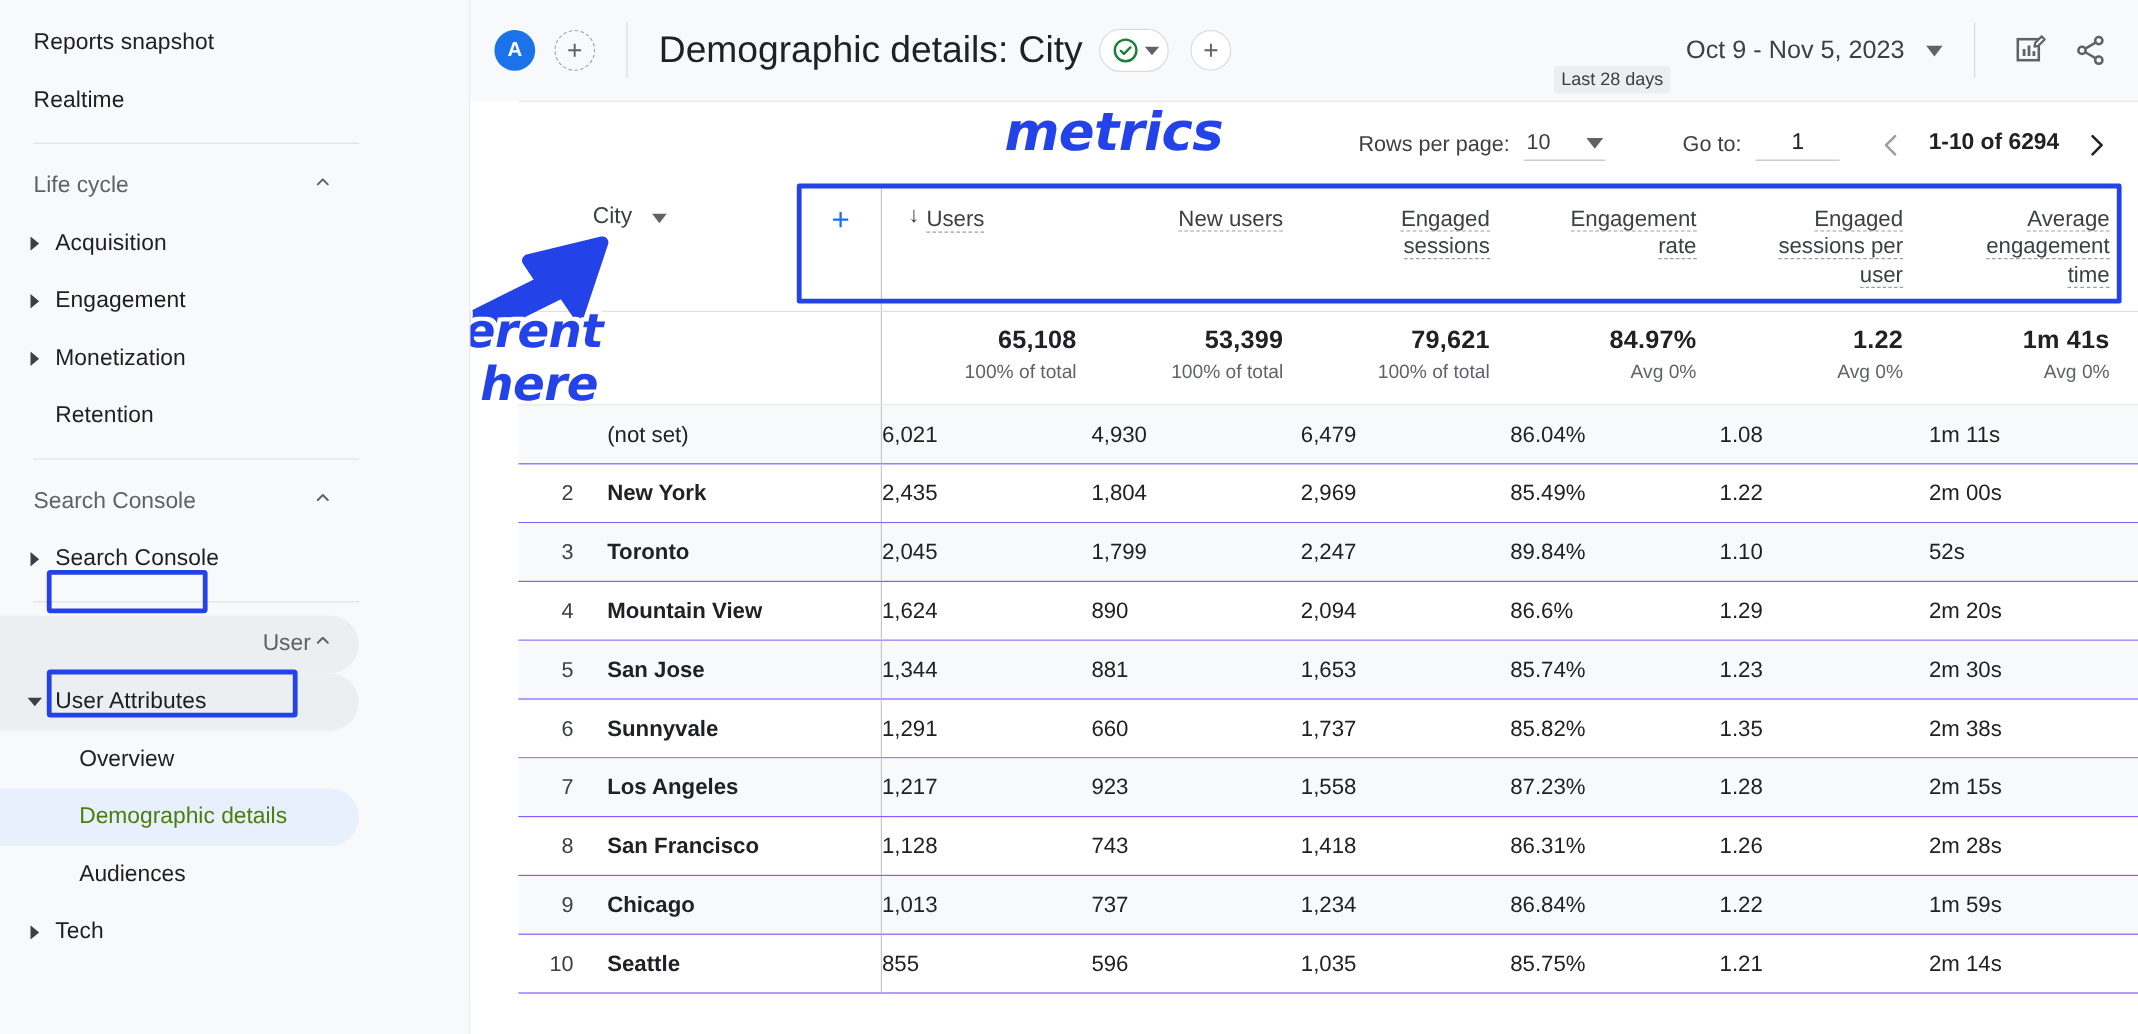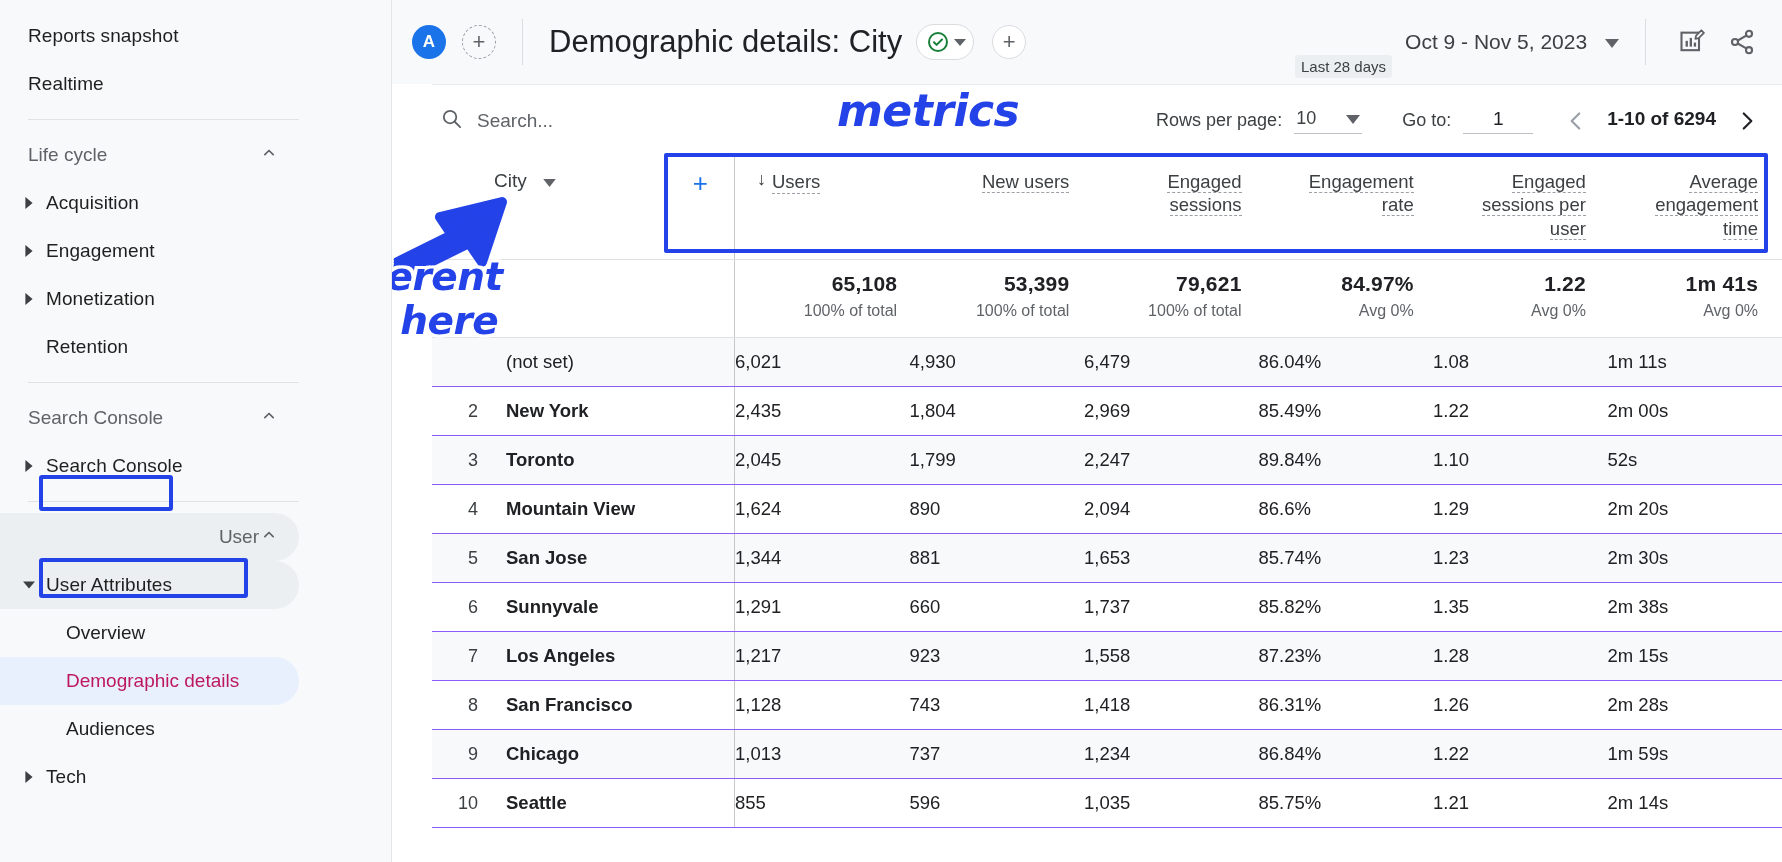--- a/index.html
+++ b/index.html
@@ -84,21 +84,21 @@
     align-items: center;
     height: 48px;
     padding-left: 66px;
     margin-right: 92px;
     border-radius: 0 24px 24px 0;
     font-size: 19px;
     color: #1f1f1f;
     cursor: pointer;
     white-space: nowrap;
   }
-  .child-row.selected { background: #e8f0fe; color: #be185d; }
+  .child-row.selected { background: #e8f0fe; color: #4d7c0f; }
 
   .indent-1 { padding-left: 18px; }
 
   
   .anno-box {
     position: absolute;
     border: 4px solid #2342e8;
     border-radius: 3px;
     pointer-events: none;
   }
@@ -250,21 +250,21 @@
   .rpp-select {
     display: flex; align-items: center; gap: 30px;
     border-bottom: 1px solid #bdc1c6;
     padding: 0 2px 4px 2px;
     cursor: pointer;
   }
   .goto {
     display: flex; align-items: center;
     font-size: 18px; color: #3c4043;
     gap: 12px;
-    margin-left: 40px;
+    margin-left: 64px;
   }
   .goto-input {
     border: none; outline: none;
     border-bottom: 1px solid #bdc1c6;
     width: 70px;
     text-align: center;
     font-size: 19px;
     color: #202124;
     font-family: "Liberation Sans", sans-serif;
     padding-bottom: 3px;
@@ -582,29 +582,20 @@
           <circle cx="6" cy="12" r="2.6" fill="none" stroke="#5f6368" stroke-width="1.8"></circle>
           <circle cx="18" cy="19" r="2.6" fill="none" stroke="#5f6368" stroke-width="1.8"></circle>
           <path d="M8.4 10.7l7.2-4.2M8.4 13.3l7.2 4.2" stroke="#5f6368" stroke-width="1.8"></path>
         </svg>
       </div>
     </div>
 
     <div class="content-wrap">
 
       <div class="toolbar">
-        <div class="search-box">
-          <span>
-            <svg width="23" height="23" viewBox="0 0 24 24">
-              <circle cx="10.5" cy="10.5" r="6.5" fill="none" stroke="#5f6368" stroke-width="1.9"></circle>
-              <path d="M15.4 15.4L21 21" stroke="#5f6368" stroke-width="1.9" stroke-linecap="round"></path>
-            </svg>
-          </span>
-          <input type="text" placeholder="Search..." style="">
-        </div>
 
         <div class="rows-per-page">
           <span>Rows per page:</span>
           <span class="rpp-select">
             <span>10</span>
             <span>
               <svg width="14" height="9" viewBox="0 0 14 9">
                   <path d="M0 0h14L7 9z" fill="#5f6368"></path>
                 </svg>
             </span>

